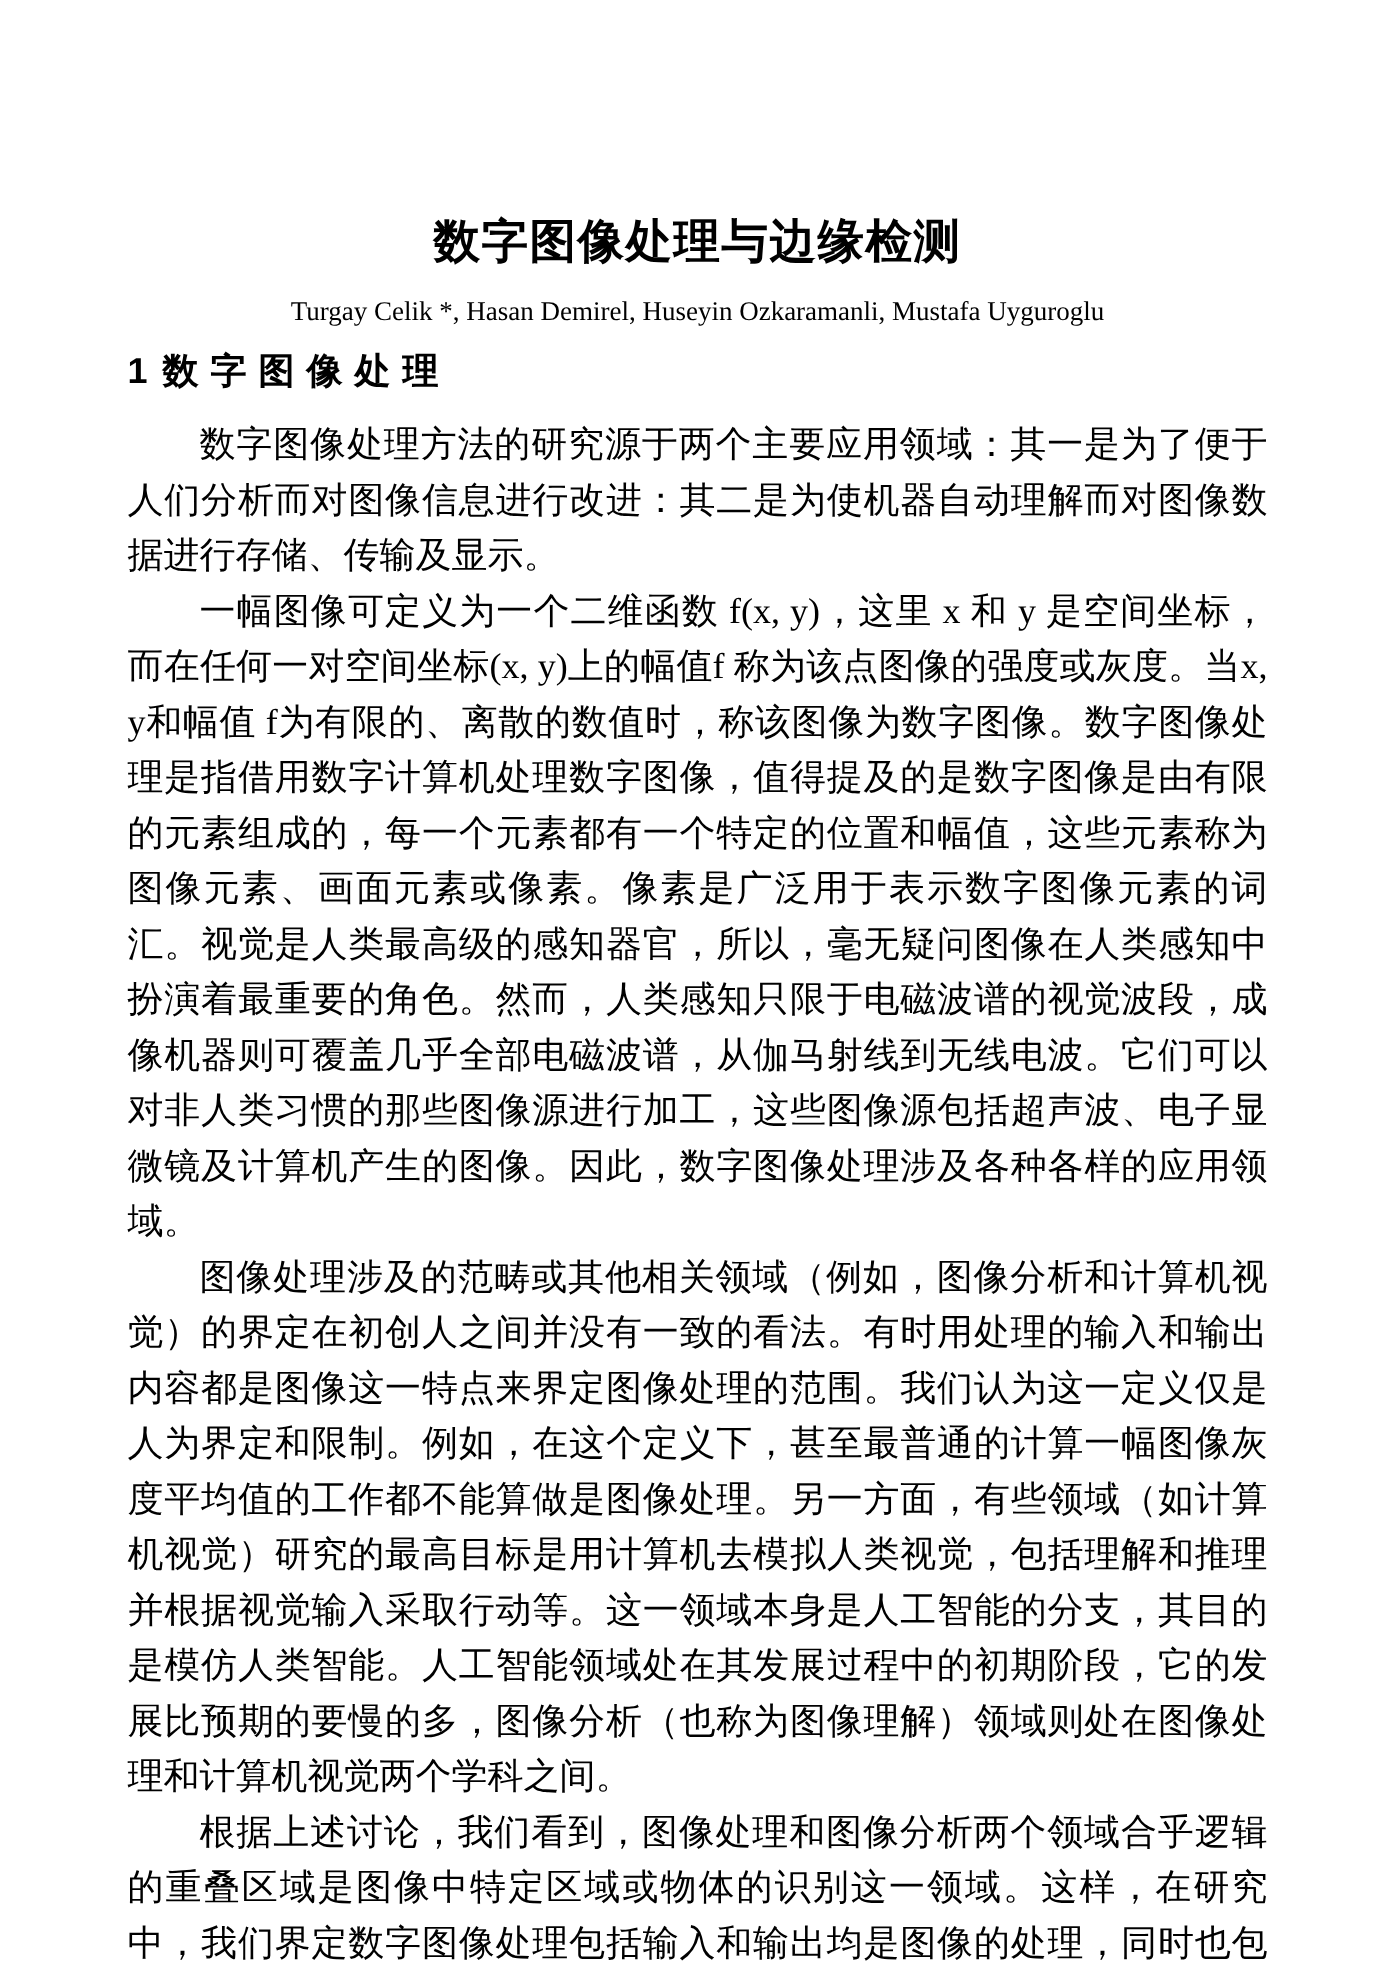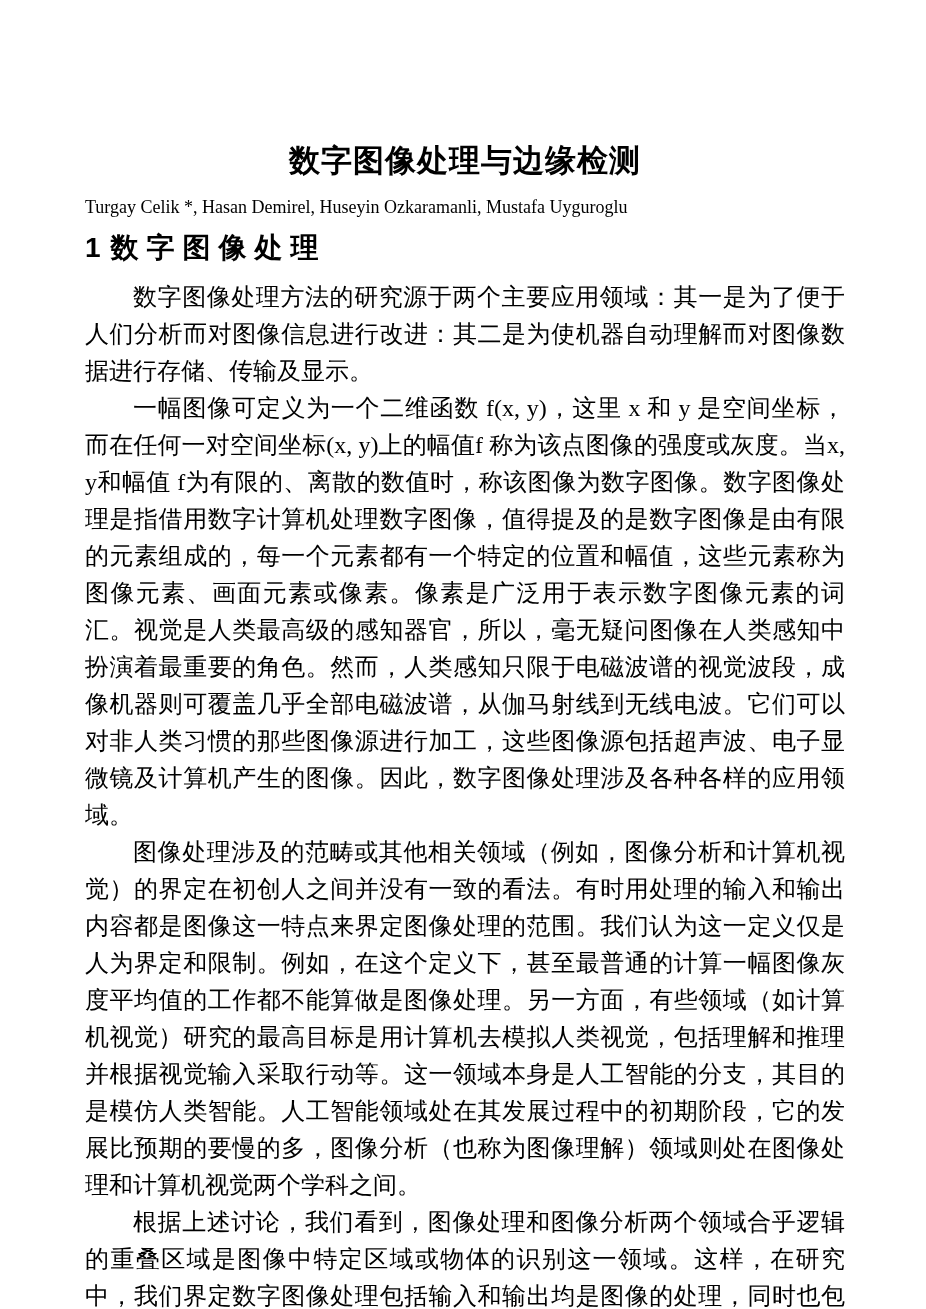--- a/index.html
+++ b/index.html
@@ -27,31 +27,31 @@
     text-align: center;
     font-family: "Liberation Sans", "DejaVu Sans", sans-serif;
     font-weight: bold;
     font-size: 31px;
     line-height: 44px;
     letter-spacing: 1px;
     white-space: nowrap;
   }
   .authors {
     margin: 11px 0 0 0;
-    text-align: left;
+    text-align: center;
     font-family: "Liberation Serif", "DejaVu Serif", serif;
     font-size: 18px;
     line-height: 27px;
     white-space: nowrap;
   }
   .section-heading {
     margin: 9px 0 0 0;
     font-family: "Liberation Sans", "DejaVu Sans", sans-serif;
     font-weight: bold;
-    font-size: 28px;
+    font-size: 24px;
     line-height: 36px;
     letter-spacing: 8px;
     white-space: nowrap;
   }
   .section-heading .sec-num {
     margin-right: 10px;
     letter-spacing: 0;
   }
   .body-text {
     margin-top: 13px;

